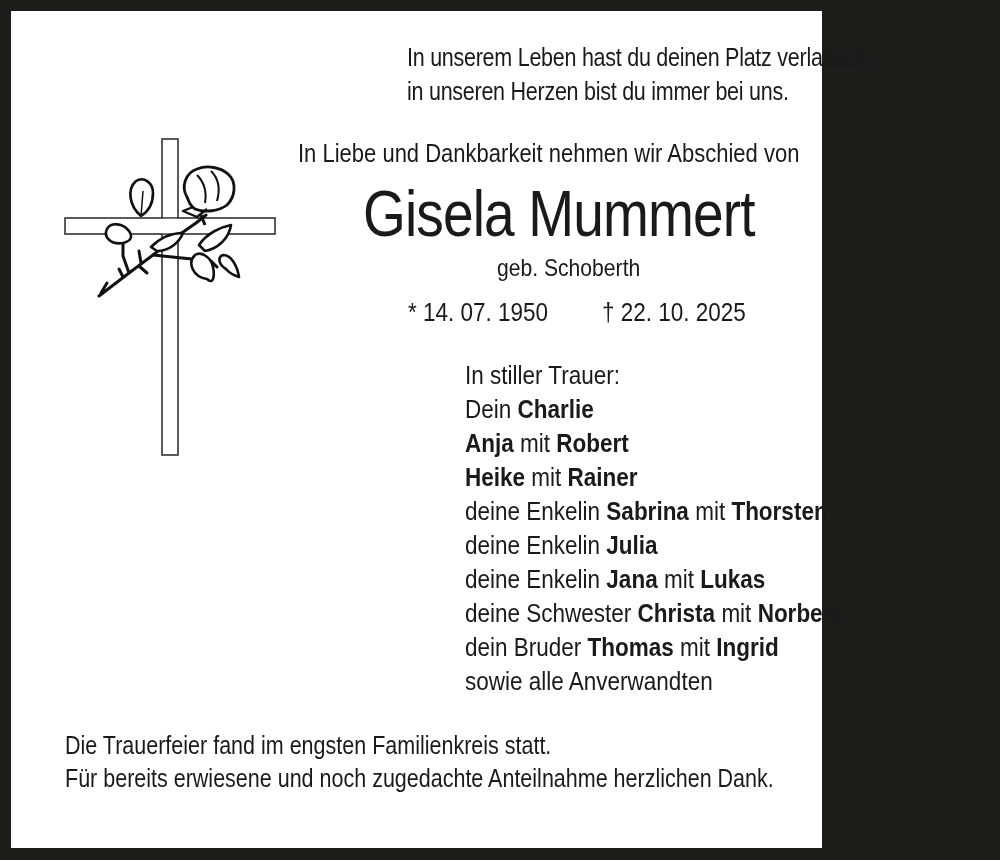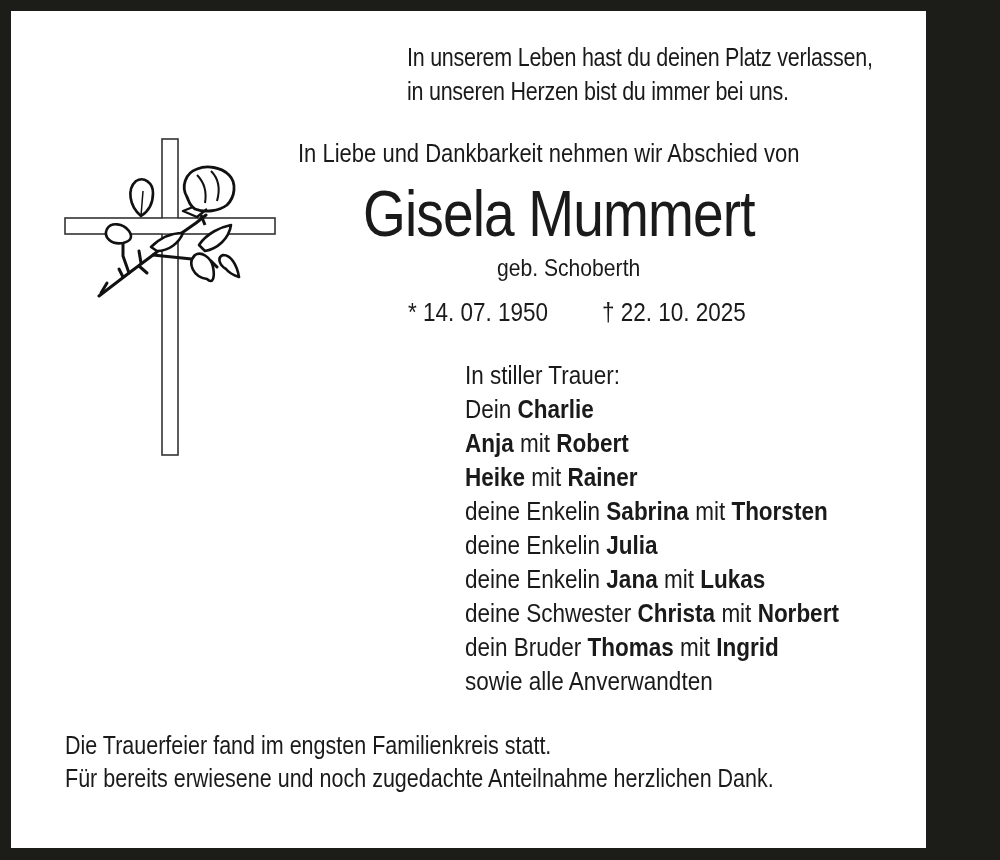--- a/index.html
+++ b/index.html
@@ -7,21 +7,21 @@
       width: 1000px; height: 860px;
       background: #1c1c18;
       position: relative;
       overflow: hidden;
       font-family: "Liberation Sans", sans-serif;
       color: #1a1a1a;
     }
     .card {
       position: absolute;
       left: 11px; top: 11px;
-      width: 915px; height: 837px;
+      width: 811px; height: 837px;
       background: #ffffff;
     }
     .t {
       position: absolute;
       white-space: nowrap;
       font-family: "Liberation Sans", sans-serif;
       font-weight: normal;
       transform-origin: left top;
     }
     .motto { left: 396px; font-size: 25px; letter-spacing: -0.3px; transform: scaleX(0.86); }

